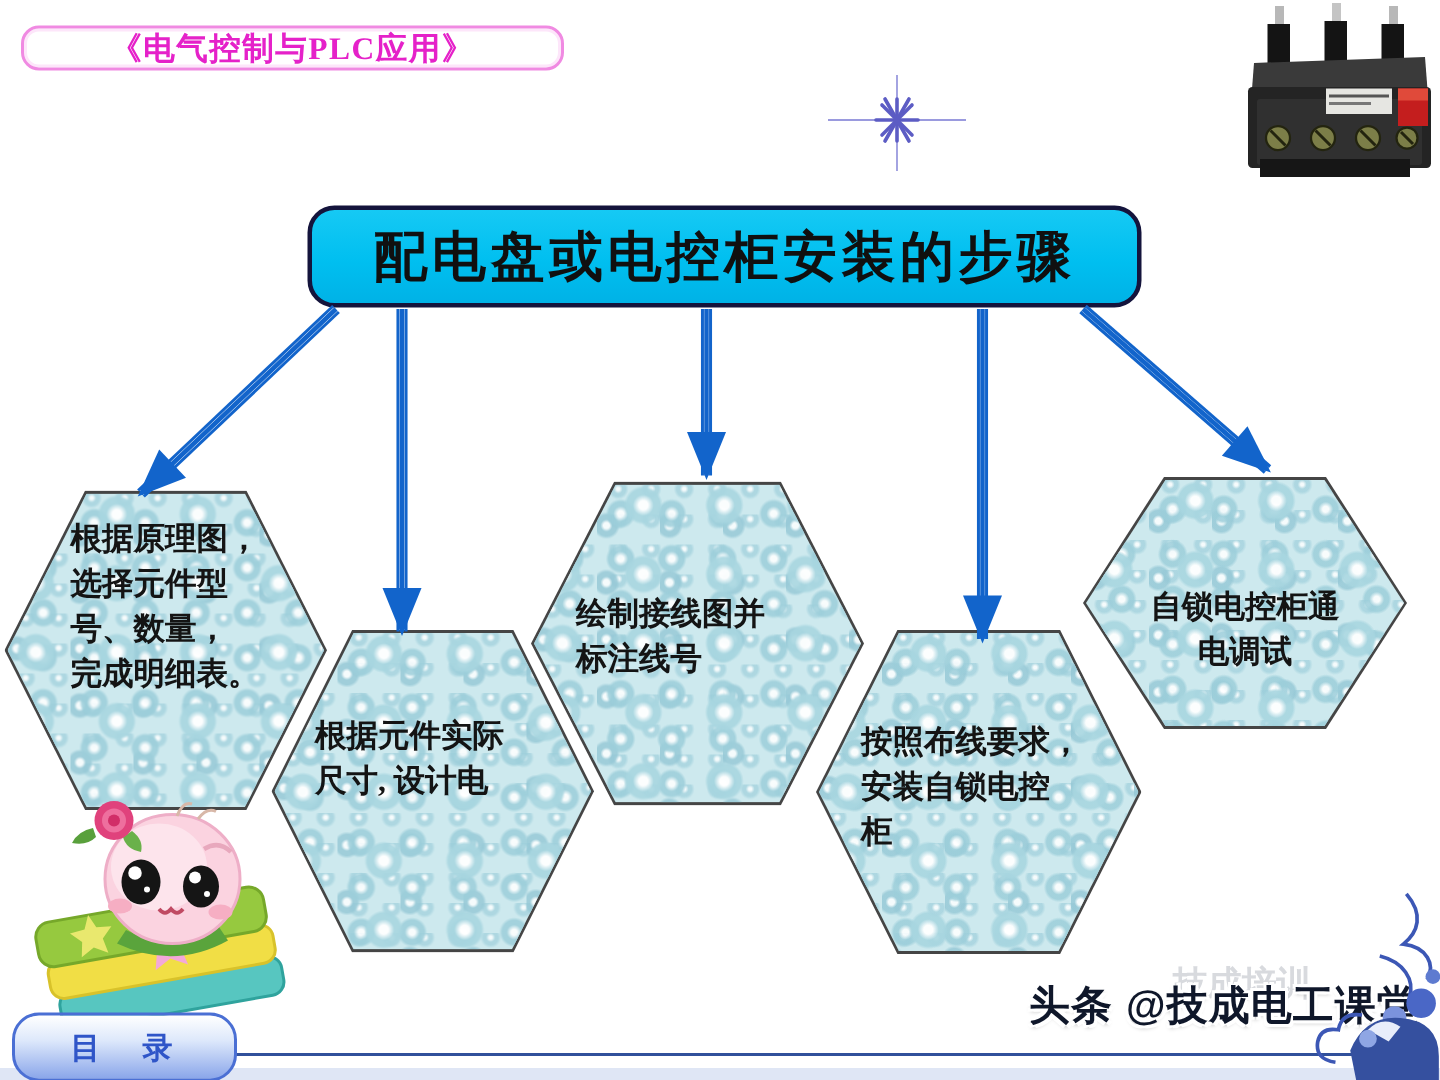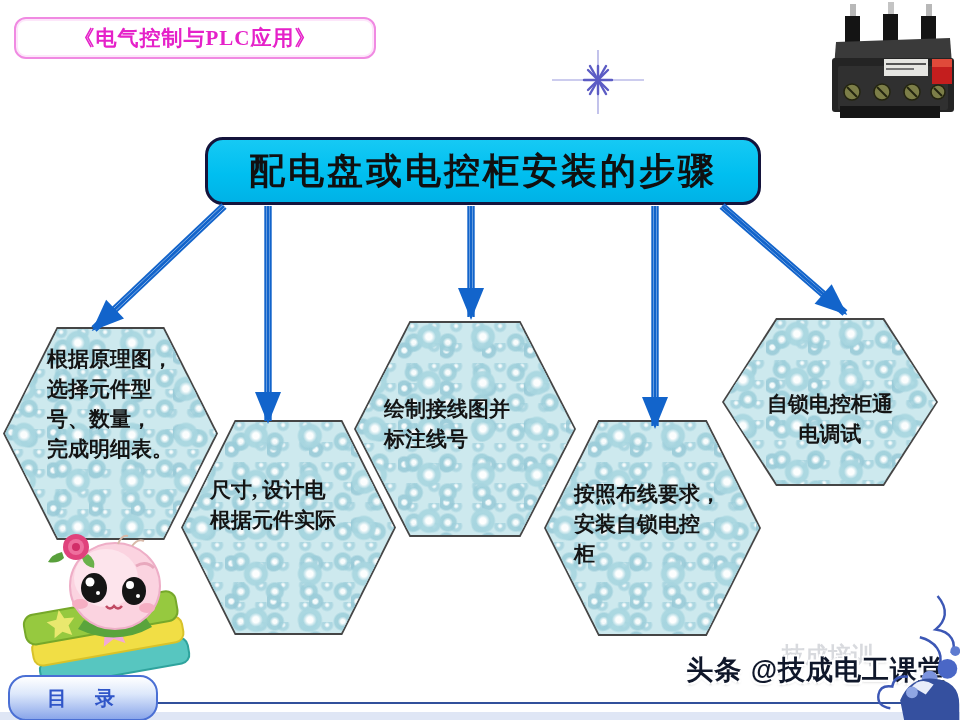--- a/index.html
+++ b/index.html
@@ -4,21 +4,21 @@
 <style>
   * { margin:0; padding:0; box-sizing:border-box; }
   html,body { background:#ffffff; }
   body { font-family:"Liberation Sans","DejaVu Sans",sans-serif; }
   .slide {
     position:relative; width:960px; height:720px; background:#ffffff; overflow:hidden;
   }
 
   
   .badge {
-    position:absolute; left:14px; top:17px; width:362px; height:42px;
+    position:absolute; left:14px; top:17px; width:362px; height:30px;
     border:2px solid #f08ae2; border-radius:12px; background:#ffffff;
     box-shadow: inset 0 0 0 2px #fde6fa;
     display:flex; align-items:center; justify-content:center;
   }
   .badge span {
     color:#e521c9; font-weight:bold; font-size:21px; letter-spacing:1px;
     font-family:"Liberation Serif","DejaVu Serif",serif;
   }
 
   
@@ -154,22 +154,22 @@
       <div>选择元件型</div>
       <div>号、数量，</div>
       <div>完成明细表。</div>
     </div>
   </div>
 
   <div class="hex" style="left:181px; top:420px; width:215px; height:215px;">
     <div class="hex-border"></div>
     <div class="hex-fill"></div>
     <div class="hex-text" style="left:29px; top:55px;">
+      <div>根据元件实际</div>
       <div>尺寸, 设计电</div>
-      <div>根据元件实际</div>
     </div>
   </div>
 
   <div class="hex" style="left:354px; top:321px; width:222px; height:216px;">
     <div class="hex-border"></div>
     <div class="hex-fill"></div>
     <div class="hex-text" style="left:30px; top:73px;">
       <div>绘制接线图并</div>
       <div>标注线号</div>
     </div>

